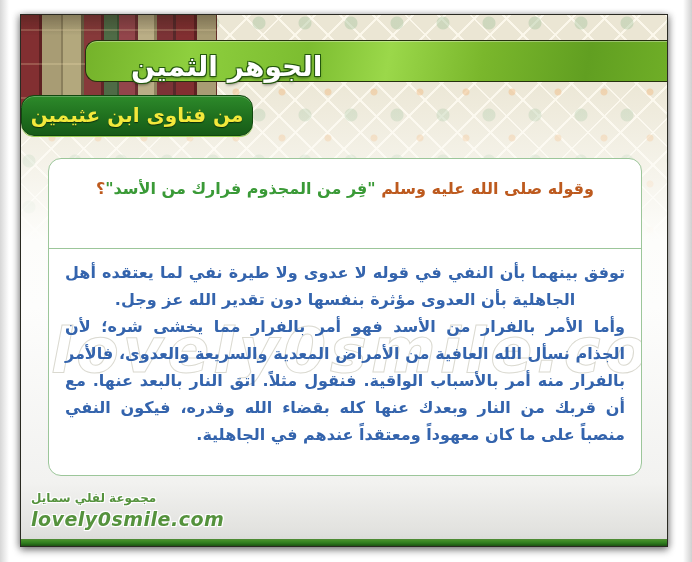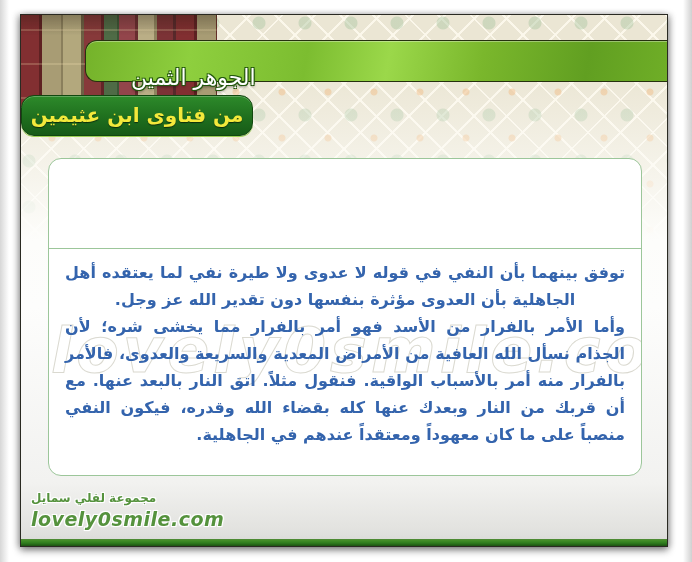--- a/index.html
+++ b/index.html
@@ -44,22 +44,22 @@
     border-right:1px solid rgba(60,50,30,0.4);
   }
   .title-bar {
     position:absolute; left:64px; right:0; top:25px; height:42px;
     background:linear-gradient(100deg,#74b22a 0%,#8ecf3e 18%,#7cbd30 38%,#9bd84a 52%,#7ab72c 68%,#619f21 86%,#6fae27 100%);
     border:1px solid #26310f; border-right:none;
     border-radius:12px 0 0 12px;
     box-shadow:inset 0 1px 0 rgba(255,255,255,0.35);
   }
   .title-bar span {
-    position:absolute; left:45px; top:17px; line-height:40px;
-    font-size:22px; font-weight:normal; color:#ffffff;
+    position:absolute; left:45px; top:6px; line-height:40px;
+    font-size:28px; font-weight:bold; color:#ffffff;
     text-shadow:-1px -1px 0 #23570d, 1px -1px 0 #23570d, -1px 1px 0 #23570d, 1px 1px 0 #23570d, 0 2px 3px rgba(0,0,0,0.45);
   }
   .badge {
     position:absolute; left:0; top:80px; width:232px; height:41px;
     background:linear-gradient(180deg,#2d8a2a 0%,#1f6f1e 55%,#175a17 100%);
     border:1px solid #11480f; border-radius:13px;
     box-shadow:0 1px 0 #9ccf56, inset 0 1px 0 rgba(255,255,255,0.25);
     text-align:center;
   }
   .badge span {
@@ -119,20 +119,21 @@
   </div>
 
   <div class="badge">
     <span>من فتاوى ابن عثيمين</span>
   </div>
 
   <div class="panel">
     <div class="watermark">lovely0smile.com</div>
 
     <div class="question">
+      <div><span class="q-orange">وقوله صلى الله عليه وسلم </span><span class="q-green">"فِر من المجذوم فرارك من الأسد"</span><span class="q-orange">؟</span></div>
     </div>
 
     <div class="answer">
       <p class="p1">توفق بينهما بأن النفي في قوله لا عدوى ولا طيرة نفي لما يعتقده أهل الجاهلية بأن العدوى مؤثرة بنفسها دون تقدير الله عز وجل.</p>
       <p class="p2">وأما الأمر بالفرار من الأسد فهو أمر بالفرار مما يخشى شره؛ لأن الجذام نسأل الله العافية من الأمراض المعدية والسريعة والعدوى، فالأمر بالفرار منه أمر بالأسباب الواقية. فنقول مثلاً. اتق النار بالبعد عنها. مع أن قربك من النار وبعدك عنها كله بقضاء الله وقدره، فيكون النفي منصباً على ما كان معهوداً ومعتقداً عندهم في الجاهلية.</p>
     </div>
   </div>
 
   <div class="credit">
     <div class="ar">مجموعة لفلي سمايل</div>

